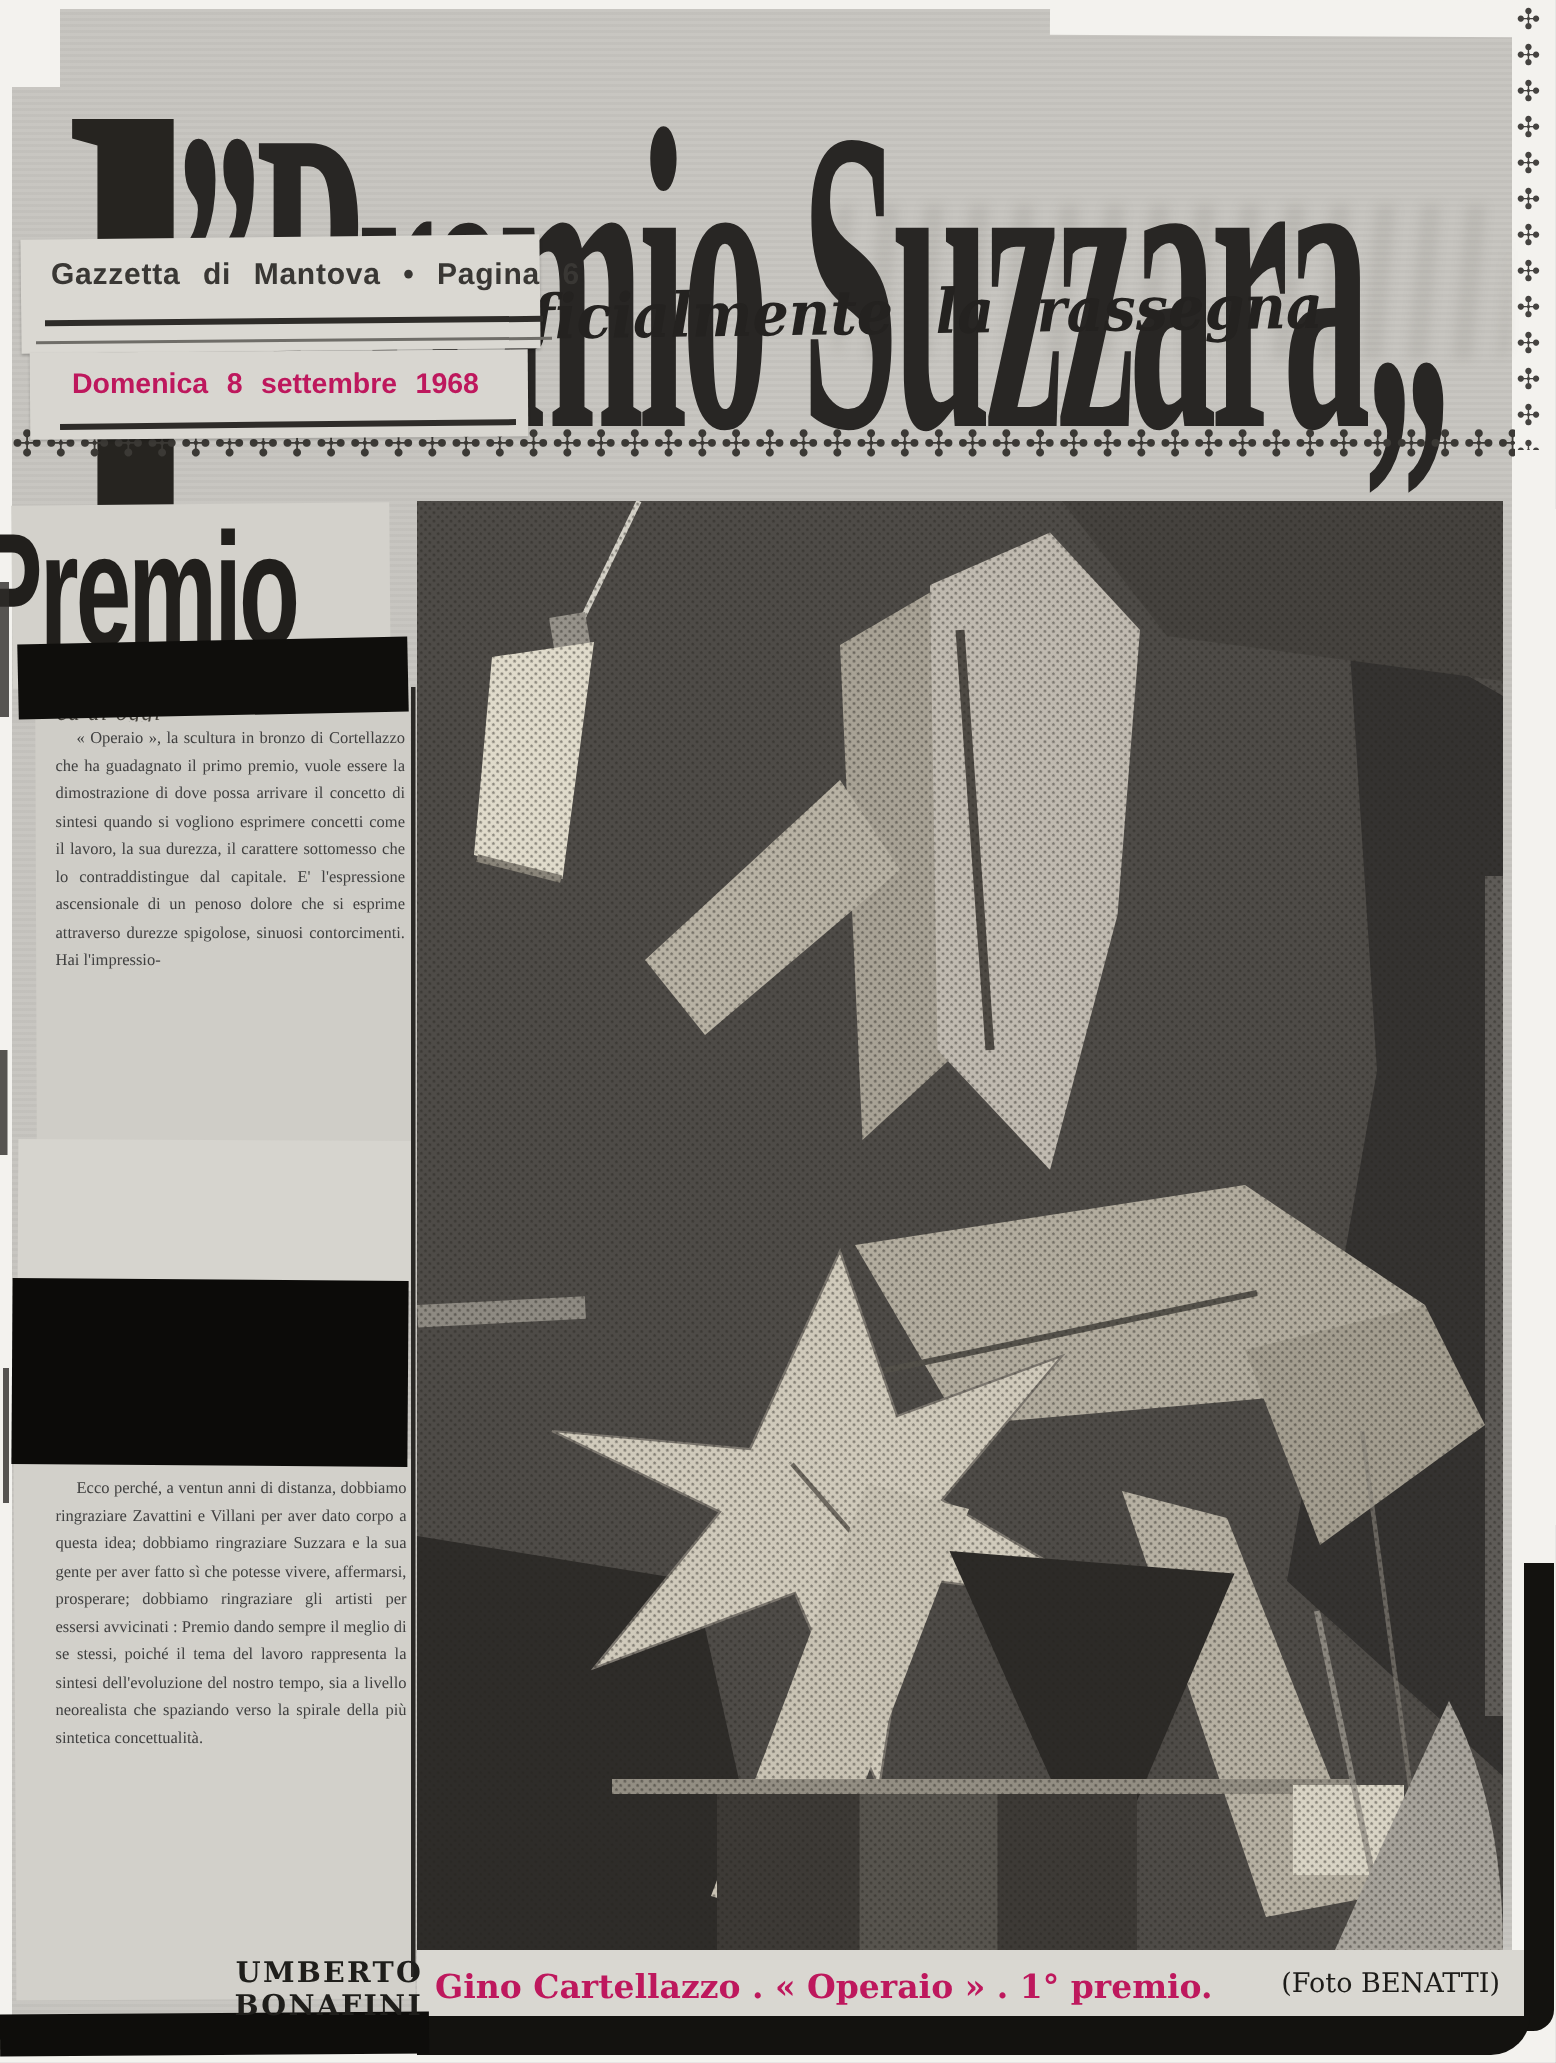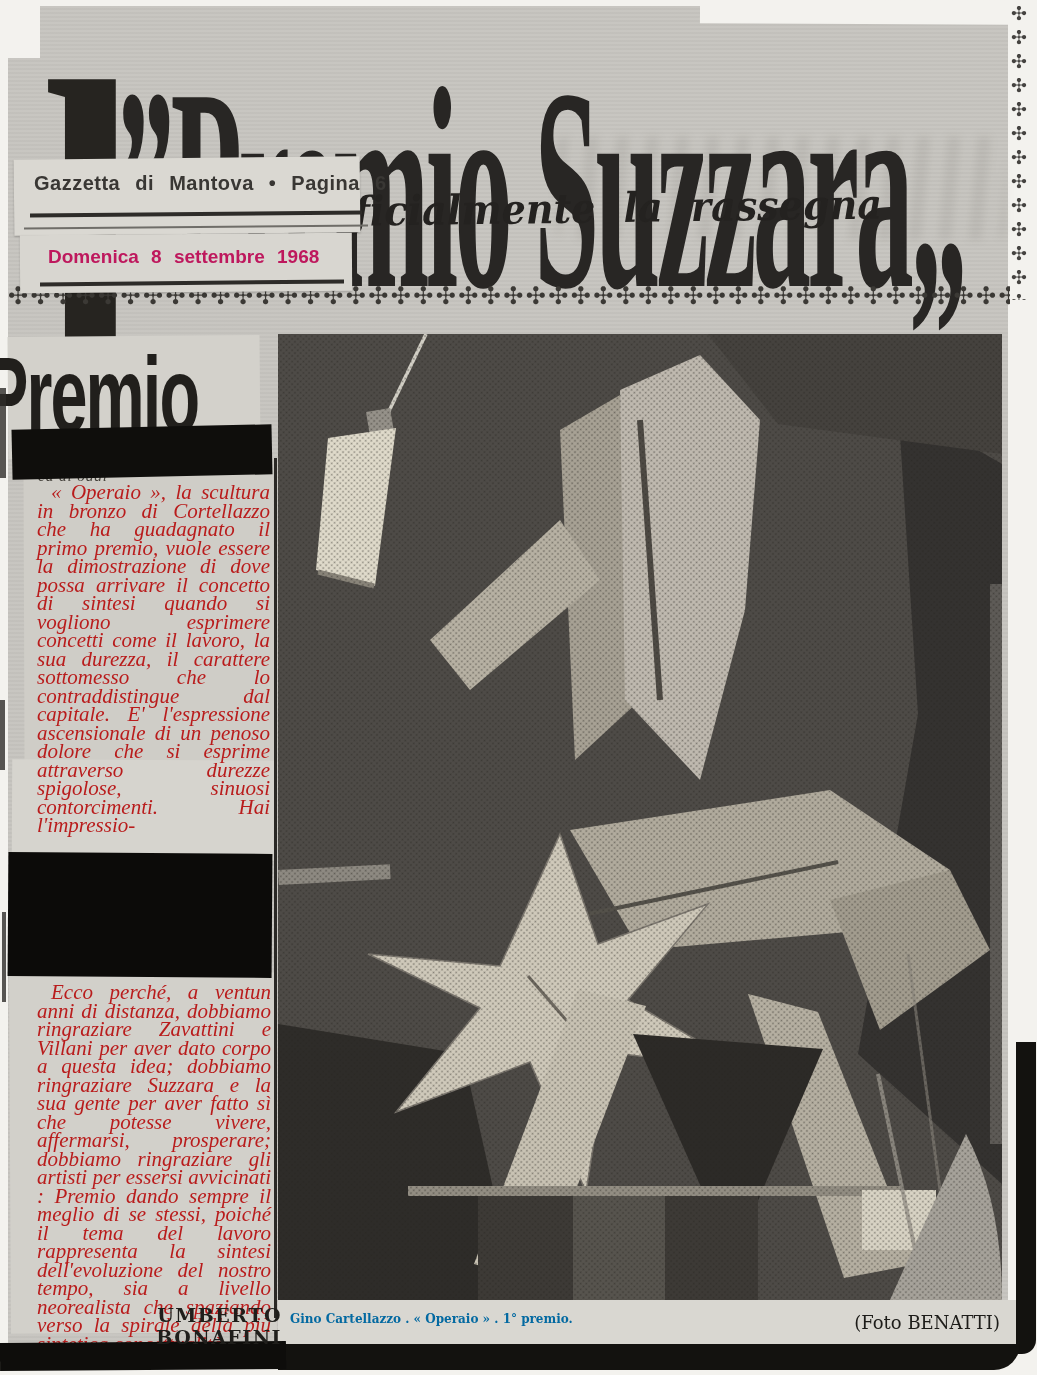--- a/index.html
+++ b/index.html
@@ -71,36 +71,36 @@
   .bar2{left:8px;top:853px;width:264px;height:124px;background:#0c0b09;transform:rotate(.4deg);}
   .bar3{left:0;top:1342px;width:286px;height:28px;background:#0e0d0b;transform:rotate(-.4deg);}
   .cut-fragment{
     left:38px;top:468px;z-index:4;height:13px;overflow:hidden;
     font-style:italic;font-size:15px;letter-spacing:1px;color:#45423c;
   }
   .slip-pa{left:24px;top:456px;width:250px;height:306px;background:#cfcdc7;transform:rotate(-.2deg);}
   .slip-pb{left:12px;top:760px;width:262px;height:100px;background:#d6d4ce;transform:rotate(.3deg);}
   .slip-pc{left:10px;top:973px;width:266px;height:360px;background:#d2d0ca;transform:rotate(-.3deg);}
   .para{
-    font-style:italic;font-size:21px;line-height:18.5px;color:#b91c1c;
+    font-size:11px;line-height:18.5px;color:#404040;
     text-align:justify;width:233px;z-index:4;
   }
   .para-a{left:37px;top:483px;text-indent:14px;}
   .para-b{left:37px;top:769px;width:234px;}
   .para-c{left:37px;top:983px;width:234px;text-indent:14px;}
   .byline{
     left:50px;top:1304px;width:232px;z-index:6;text-align:right;
     font-family:"DejaVu Serif",serif;font-weight:bold;font-size:19px;letter-spacing:1.5px;color:#1f1e1b;
   }
   .col-rule{left:274px;top:458px;width:3px;height:860px;background:#2a2825;}
   .photo{left:278px;top:334px;width:724px;height:966px;}
   .caption-strip{left:278px;top:1300px;width:738px;height:45px;background:#d9d7d1;z-index:2;}
   .caption{
     left:12px;top:12px;font-family:"DejaVu Serif",serif;font-weight:bold;
-    font-size:12px;color:#0369a1;white-space:nowrap;
+    font-size:22px;color:#be185d;white-space:nowrap;
   }
   .credit{
     right:16px;top:12px;font-family:"DejaVu Serif",serif;font-weight:normal;
     font-size:18px;color:#1d1c19;white-space:nowrap;
   }
   .frame-bottom{left:278px;top:1344px;width:742px;height:26px;background:#13120f;border-radius:0 0 36px 0;z-index:2;}
   .frame-right{left:1016px;top:1042px;width:20px;height:312px;background:#13120f;border-radius:0 0 14px 0;}
   .speck{background:#2e2c29;opacity:.8;}
   .sp1{left:0;top:388px;width:6px;height:90px;}
   .sp2{left:0;top:700px;width:5px;height:70px;}

